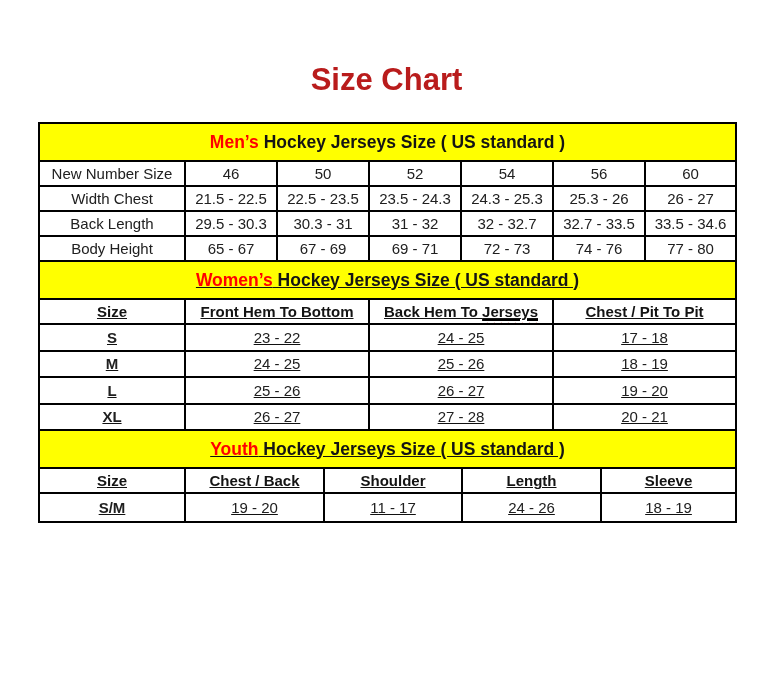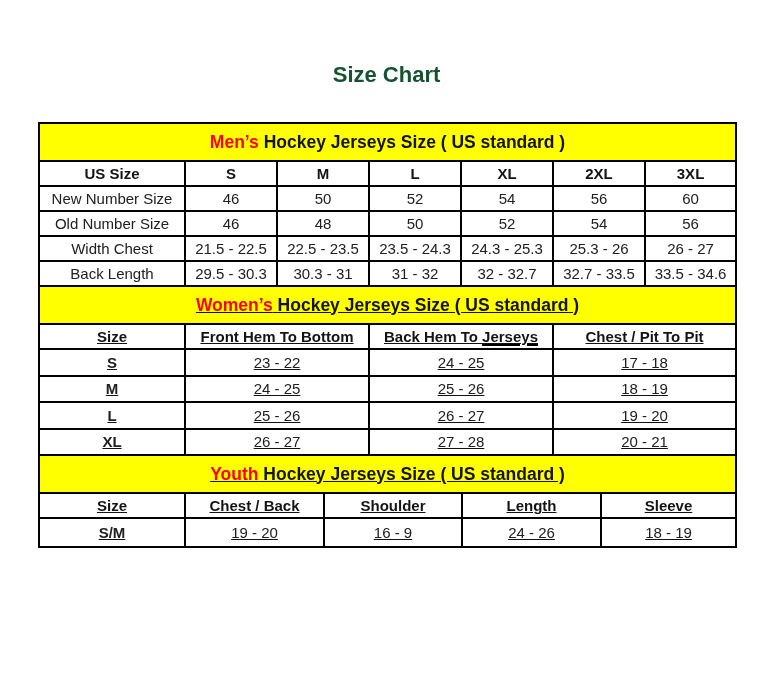--- a/index.html
+++ b/index.html
@@ -6,22 +6,22 @@
   body {
     width: 776px; height: 692px;
     font-family: "Liberation Sans", sans-serif;
     color: #111111;
   }
   .page { position: relative; width: 776px; height: 692px; overflow: hidden; background: #ffffff; }
 
   .page-title {
     position: absolute; top: 62px; left: 38px; width: 697px; margin: 0;
     text-align: center;
-    font-size: 22px; font-weight: bold; letter-spacing: 0px;
-    color: #14532d;
+    font-size: 31px; font-weight: bold; letter-spacing: 0px;
+    color: #b91c1c;
   }
 
   .tables { position: absolute; top: 122px; left: 38px; width: 635px; }
 
   .size-section { margin: 0; }
   .size-section + .size-section table { margin-top: -2px; text-decoration: underline; } 
 
   table {
     border-collapse: collapse;
     table-layout: fixed;
@@ -100,66 +100,57 @@
             <col style="width: 92px;">
             <col style="width: 92px;">
             <col style="width: 91px;">
           </colgroup>
         <thead>
           <tr>
             <th class="ytitle" colspan="7">
               <span class="red-word">Men’s</span><span> Hockey Jerseys Size ( US standard )</span>
             </th>
           </tr>
-          <tr class="cols">
-              <th>US Size</th>
-              <th>S</th>
-              <th>M</th>
-              <th>L</th>
-              <th>XL</th>
-              <th>2XL</th>
-              <th>3XL</th>
-            </tr>
         </thead>
         <tbody>
             <tr>
               <td>New Number Size</td>
               <td>46</td>
               <td>50</td>
               <td>52</td>
               <td>54</td>
               <td>56</td>
               <td>60</td>
             </tr>
             <tr>
-              <td>Old Number Size</td>
-              <td>46</td>
-              <td>48</td>
-              <td>50</td>
-              <td>52</td>
-              <td>54</td>
-              <td>56</td>
-            </tr>
-            <tr>
               <td>Width Chest</td>
               <td>21.5 - 22.5</td>
               <td>22.5 - 23.5</td>
               <td>23.5 - 24.3</td>
               <td>24.3 - 25.3</td>
               <td>25.3 - 26</td>
               <td>26 - 27</td>
             </tr>
             <tr>
               <td>Back Length</td>
               <td>29.5 - 30.3</td>
               <td>30.3 - 31</td>
               <td>31 - 32</td>
               <td>32 - 32.7</td>
               <td>32.7 - 33.5</td>
               <td>33.5 - 34.6</td>
+            </tr>
+            <tr>
+              <td>Body Height</td>
+              <td>65 - 67</td>
+              <td>67 - 69</td>
+              <td>69 - 71</td>
+              <td>72 - 73</td>
+              <td>74 - 76</td>
+              <td>77 - 80</td>
             </tr>
           </tbody>
       </table>
     </section>
 
     <section class="size-section">
       <table id="t1">
           <colgroup>
             <col style="width: 146px;">
             <col style="width: 184px;">
@@ -228,21 +219,21 @@
               <th>Chest / Back</th>
               <th>Shoulder</th>
               <th>Length</th>
               <th>Sleeve</th>
             </tr>
         </thead>
         <tbody>
             <tr>
               <td>S/M</td>
               <td>19 - 20</td>
-              <td>16 - 9</td>
+              <td>11 - 17</td>
               <td>24 - 26</td>
               <td>18 - 19</td>
             </tr>
           </tbody>
       </table>
     </section>
 
   </div>
 </div>
 

